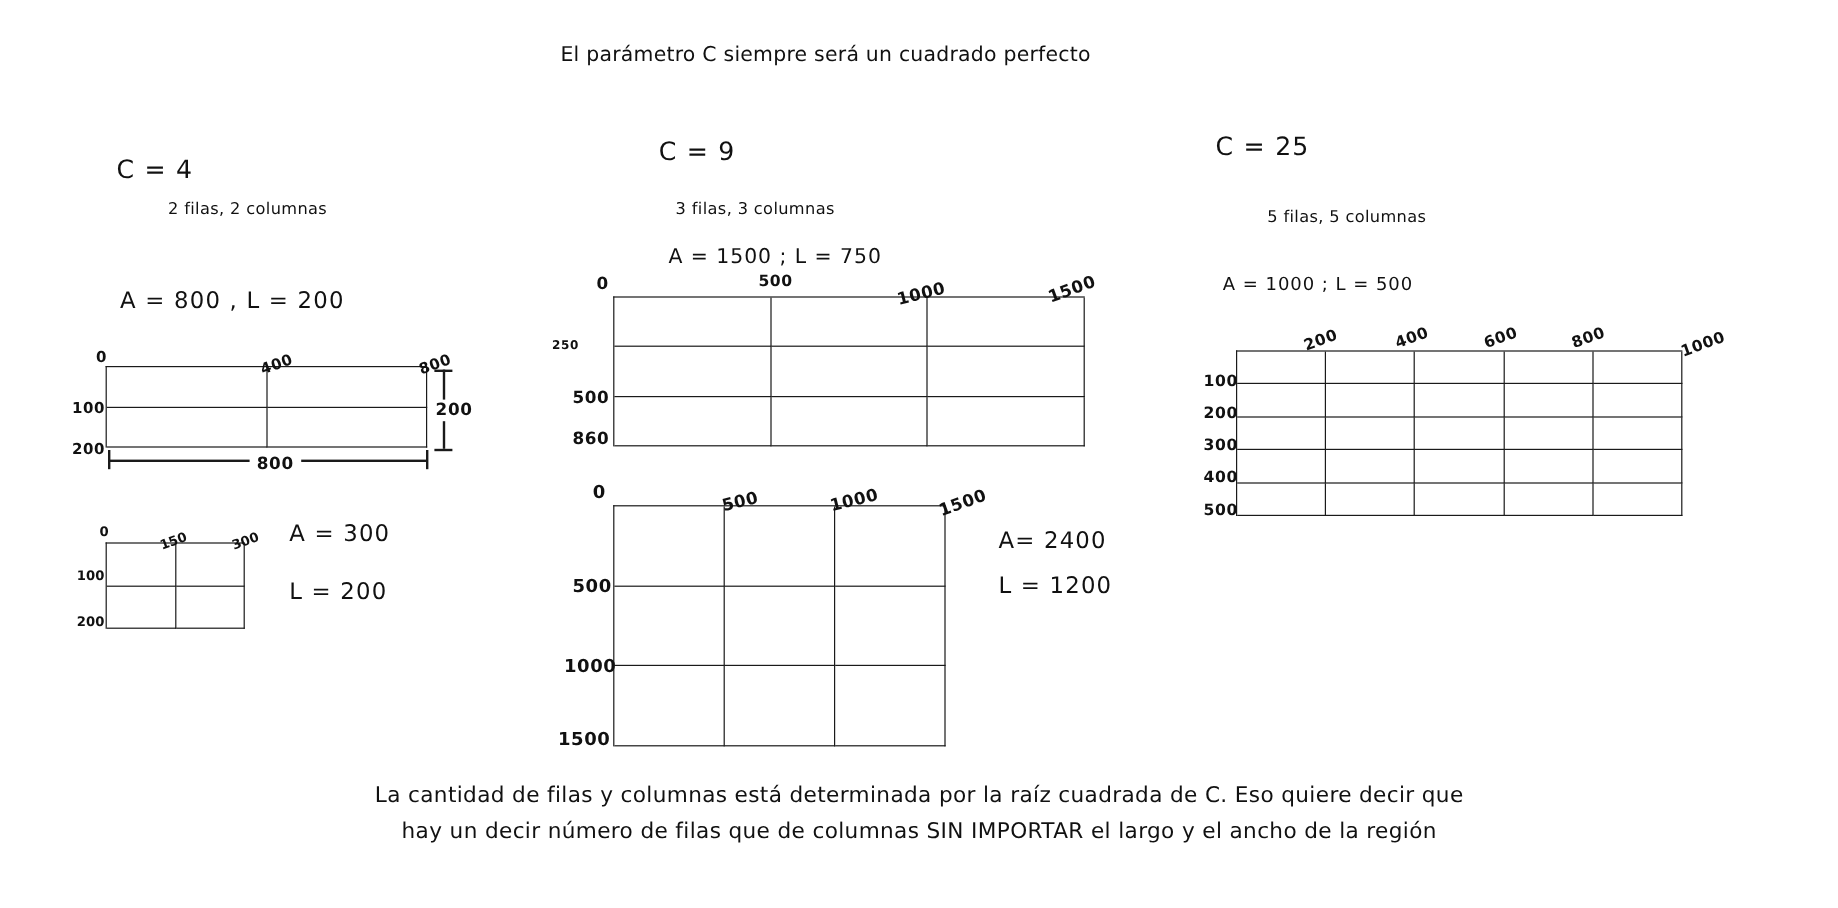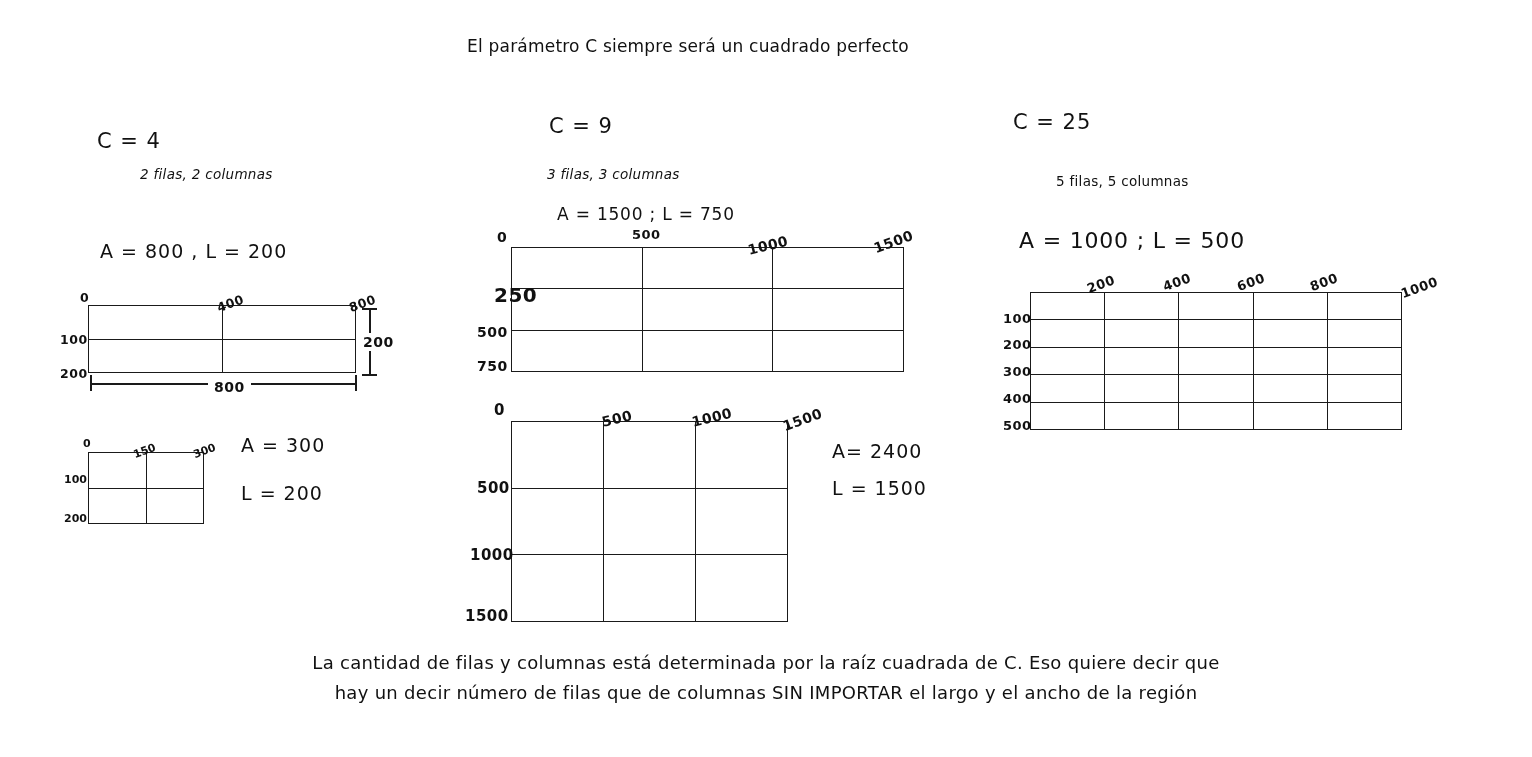--- a/index.html
+++ b/index.html
@@ -28,21 +28,21 @@
 
   .case-title {
     font-size: 21px;
     letter-spacing: 1px;
   }
   .case-sub {
     font-size: 13.5px;
     letter-spacing: 0.3px;
   }
   .annot {
-    font-size: 22px;
+    font-size: 15px;
     letter-spacing: 0.8px;
     white-space: nowrap;
   }
   .annot-big {
     font-size: 19px;
     letter-spacing: 1px;
     white-space: nowrap;
   }
   .tick {
     font-size: 12.5px;
@@ -92,21 +92,21 @@
     position: absolute;
     border-left: 2.5px solid #1a1a1a;
   }
 </style>
 </head>
 <body>
 
 <div class="abs title">El parámetro C siempre será un cuadrado perfecto</div>
 
 <div class="abs case-title" style="left:97px; top:113px;margin-top:16px;">C = 4</div>
-<div class="abs case-sub" style="left:140px; top:166px;font-style:italic;">2 filas, 2 columnas</div>
+<div class="abs case-sub" style="left:140px; top:166px;">2 filas, 2 columnas</div>
 
 <div class="abs annot-big" style="left:100px; top:240px;">A = 800 ,  L = 200</div>
 
 <div class="grid" style="left:88px; top:305px; width:268px; height:68px; grid-template-columns:repeat(2,1fr); grid-template-rows:repeat(2,1fr);">
   <div class="cell"></div>
   <div class="cell"></div>
   <div class="cell"></div>
   <div class="cell"></div>
 </div>
 <div class="abs tick" style="left:80px; top:290px;">0</div>
@@ -133,42 +133,42 @@
 </div>
 <div class="abs tick-sm" style="left:83px; top:437px;">0</div>
 <div class="abs tick-sm rot-a" style="left:136px; top:448px;">150</div>
 <div class="abs tick-sm rot-a" style="left:196px; top:448px;">300</div>
 <div class="abs tick-sm" style="left:64px; top:473px;">100</div>
 <div class="abs tick-sm" style="left:64px; top:512px;">200</div>
 <div class="abs annot-big" style="left:241px; top:434px;">A = 300</div>
 <div class="abs annot-big" style="left:241px; top:482px;">L = 200</div>
 
 <div class="abs case-title" style="left:521px; top:114px;margin-left:28px;">C = 9</div>
-<div class="abs case-sub" style="left:547px; top:166px;font-style:italic;">3 filas, 3 columnas</div>
+<div class="abs case-sub" style="left:563px; top:166px;">3 filas, 3 columnas</div>
 
 <div class="abs annot" style="left:557px; top:204px; font-size:17px;">A = 1500 ;  L = 750</div>
 
 <div class="grid" style="left:511px; top:247px; width:393px; height:125px; grid-template-columns:repeat(3,1fr); grid-template-rows:repeat(3,1fr);">
   <div class="cell"></div>
   <div class="cell"></div>
   <div class="cell"></div>
   <div class="cell"></div>
   <div class="cell"></div>
   <div class="cell"></div>
   <div class="cell"></div>
   <div class="cell"></div>
   <div class="cell"></div>
 </div>
 <div class="abs tick" style="left:497px; top:229px; font-size:14px;">0</div>
 <div class="abs tick" style="left:632px; top:227px; font-size:13px;">500</div>
 <div class="abs tick rot-b" style="left:750px; top:242px; font-size:14px;">1000</div>
 <div class="abs tick rot-a" style="left:877px; top:240px; font-size:14px;">1500</div>
-<div class="abs tick" style="left:494px; top:283px; font-size:20px;">250</div>
+<div class="abs tick" style="left:460px; top:283px; font-size:10px;">250</div>
 <div class="abs tick" style="left:477px; top:324px; font-size:14px;">500</div>
-<div class="abs tick" style="left:477px; top:358px; font-size:14px;">750</div>
+<div class="abs tick" style="left:477px; top:358px; font-size:14px;">860</div>
 
 <div class="grid thin" style="left:511px; top:421px; width:277px; height:201px; grid-template-columns:repeat(3,1fr); grid-template-rows:repeat(3,1fr);">
   <div class="cell"></div>
   <div class="cell"></div>
   <div class="cell"></div>
   <div class="cell"></div>
   <div class="cell"></div>
   <div class="cell"></div>
   <div class="cell"></div>
   <div class="cell"></div>
@@ -176,21 +176,21 @@
 </div>
 <div class="abs tick" style="left:494px; top:401px; font-size:15px;">0</div>
 <div class="abs tick rot-b" style="left:604px; top:414px; font-size:14px;">500</div>
 <div class="abs tick rot-b" style="left:694px; top:414px; font-size:14px;">1000</div>
 <div class="abs tick rot-a" style="left:786px; top:418px; font-size:14px;">1500</div>
 <div class="abs tick" style="left:477px; top:479px; font-size:15px;">500</div>
 <div class="abs tick" style="left:470px; top:546px; font-size:15px;">1000</div>
 <div class="abs tick" style="left:465px; top:607px; font-size:15px;">1500</div>
 
 <div class="abs annot-big" style="left:832px; top:440px;">A= 2400</div>
-<div class="abs annot-big" style="left:832px; top:477px;">L = 1500</div>
+<div class="abs annot-big" style="left:832px; top:477px;">L = 1200</div>
 
 <div class="abs case-title" style="left:1013px; top:110px;">C = 25</div>
 <div class="abs case-sub" style="left:1056px; top:173px;">5 filas, 5 columnas</div>
 
 <div class="abs annot" style="left:1019px; top:228px;">A = 1000  ;   L = 500</div>
 
 <div class="grid thin" style="left:1030px; top:292px; width:372px; height:138px; grid-template-columns:repeat(5,1fr); grid-template-rows:repeat(5,1fr);">
   <div class="cell"></div>
   <div class="cell"></div>
   <div class="cell"></div>

